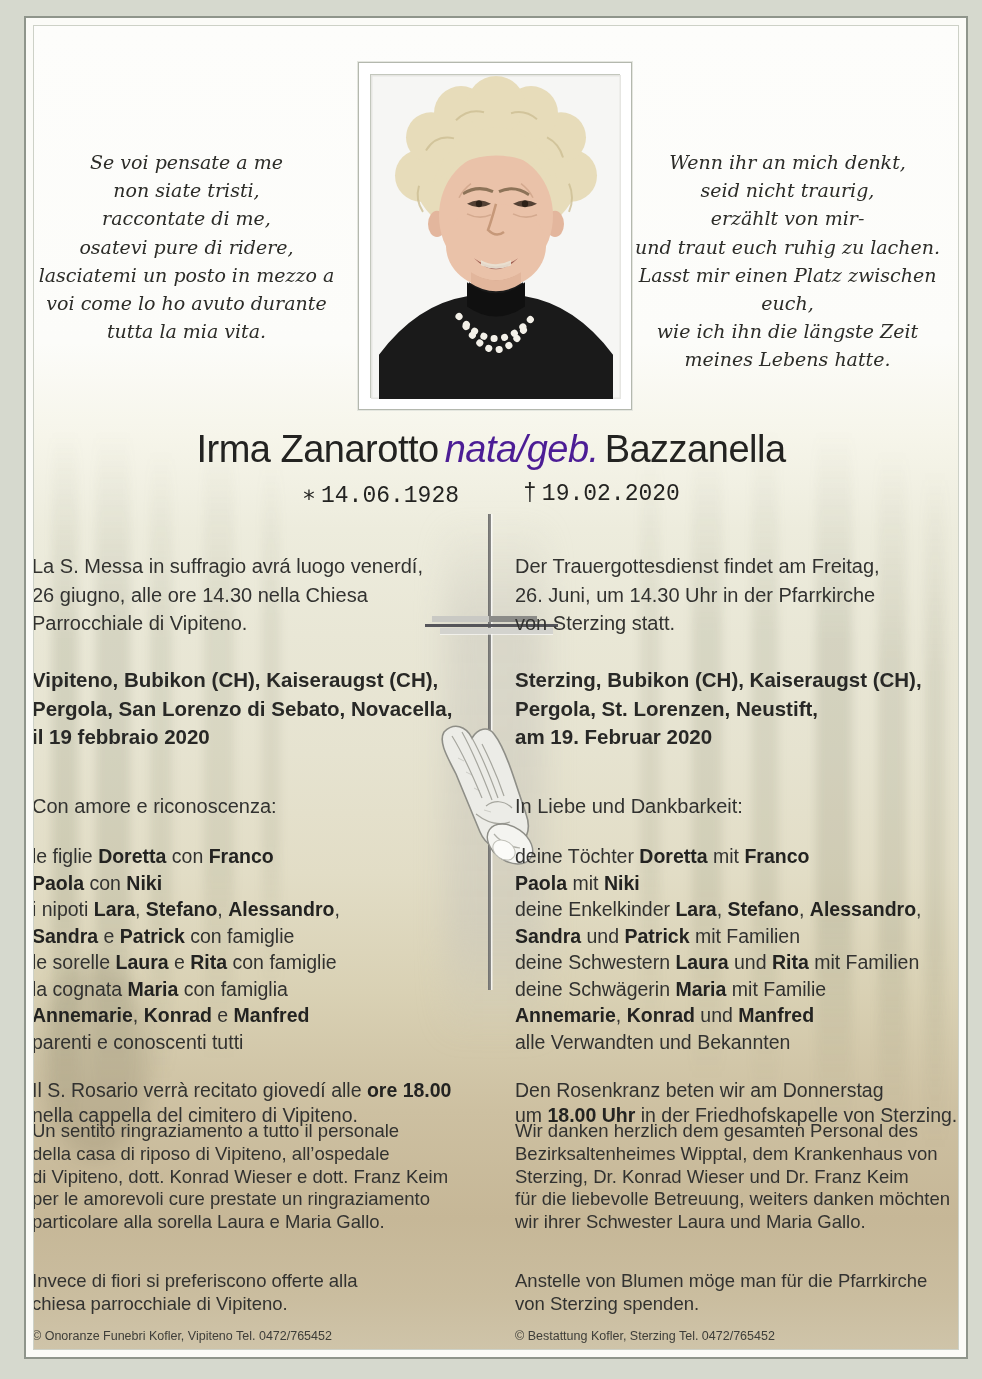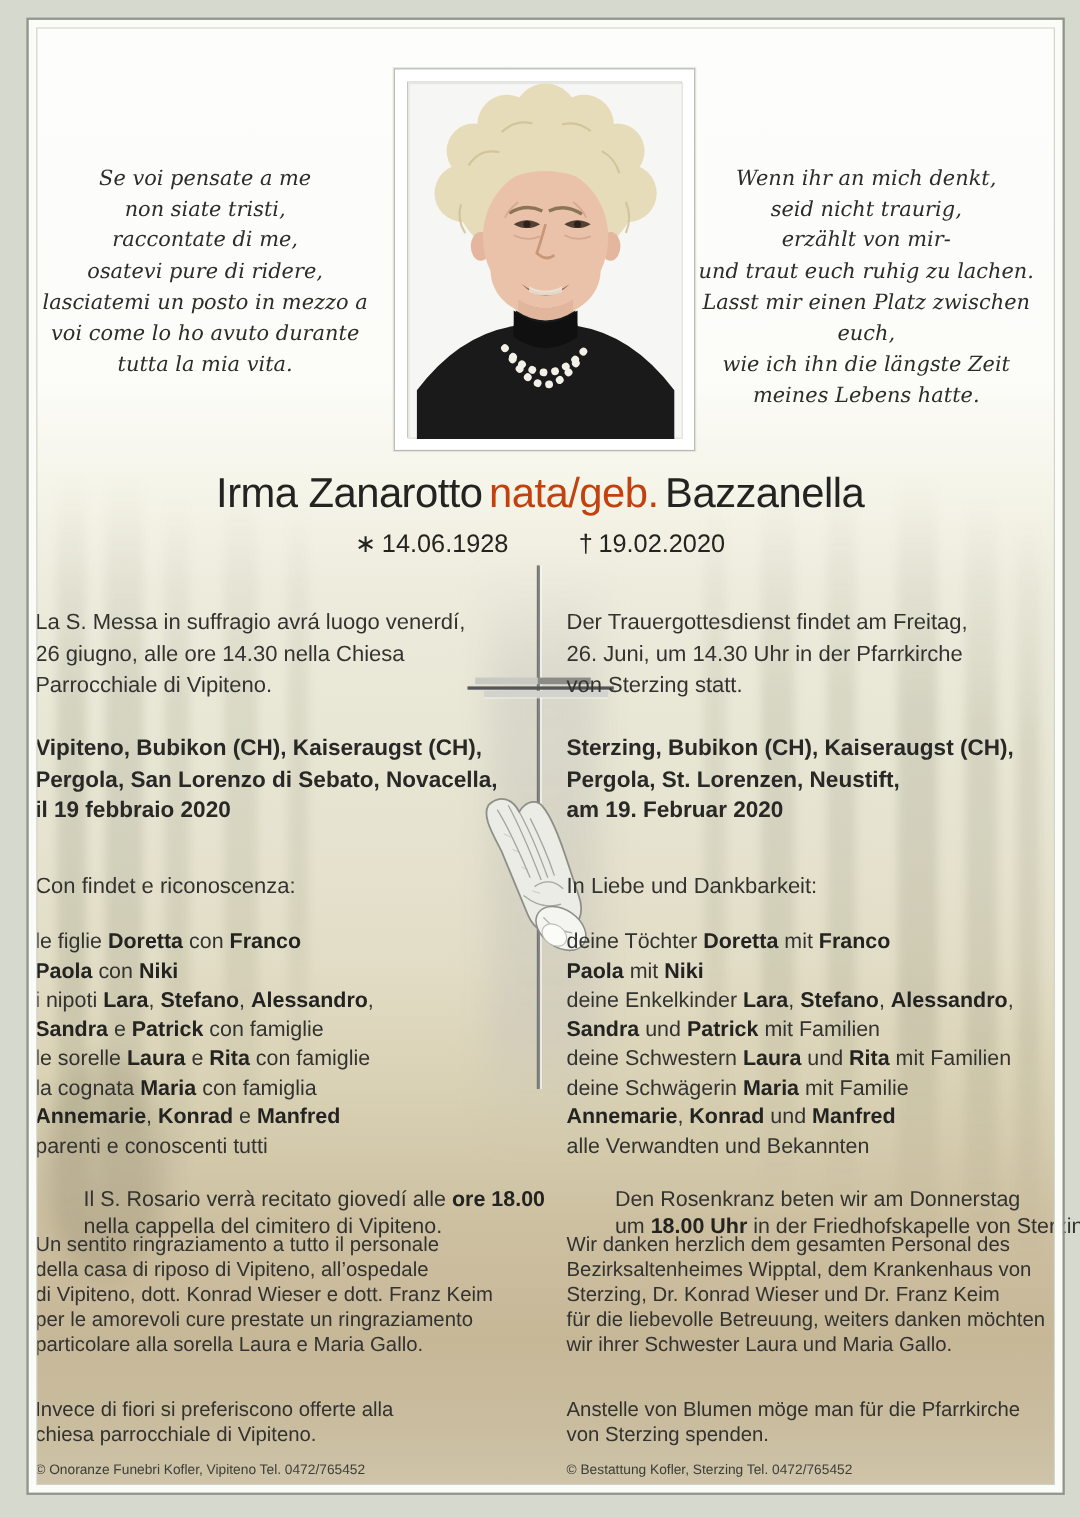--- a/index.html
+++ b/index.html
@@ -28,42 +28,42 @@
   .photo-frame svg{position:absolute;left:12px;top:12px;width:250px;height:324px;}
   
   .poem{position:absolute;top:148px;width:325px;text-align:center;
     font-family:"DejaVu Serif",serif;font-style:italic;font-size:19px;line-height:28.2px;
     color:#2c2c28;z-index:4;}
   .poem-it{left:24px;} .poem-de{left:625px;}
   
   .name-row{position:absolute;left:0;top:428px;width:100%;text-align:center;
     font-size:38px;color:#1c1c1a;z-index:4;letter-spacing:-0.5px;}
   .name-row b{font-weight:400;}
-  .name-row .mid{font-weight:400;color:#c2410c;margin:0 6px;}
+  .name-row .mid{font-weight:400;color:#4c1d95;margin:0 6px;font-style:italic;}
   .dates-row{position:absolute;left:0;top:481px;width:100%;display:flex;justify-content:center;
-    gap:64px;font-size:23px;color:#232321;z-index:4;}
+    gap:64px;font-size:23px;color:#232321;z-index:4;font-family:Liberation Mono, monospace;}
   .dates-row .sym{margin-right:5px;}
   
   .cross-v{position:absolute;left:488px;top:514px;width:3px;height:476px;
     background:linear-gradient(90deg,#6f6f6d,#8e8e8c);box-shadow:1.5px 0 0 rgba(255,255,255,.75);z-index:2;}
   .cross-bar-ul{position:absolute;left:432px;top:616px;width:57px;height:6px;background:#c9c9c4;z-index:2;}
   .cross-bar-ur{position:absolute;left:489px;top:616px;width:48px;height:6px;background:#8b8b88;z-index:2;}
   .cross-thin{position:absolute;left:425px;top:624px;width:133px;height:2.5px;background:#55555a;z-index:2;}
   .cross-bar-low{position:absolute;left:440px;top:628px;width:113px;height:6px;background:#d3d3ce;
     box-shadow:0 1px 0 rgba(255,255,255,.6);z-index:2;}
   .hands{position:absolute;left:428px;top:718px;width:116px;height:156px;z-index:3;}
   
   .block{position:absolute;z-index:4;}
   .col-it{left:32px;width:430px;}
   .col-de{left:515px;width:450px;}
   .mass{top:552px;font-size:20px;line-height:28.5px;}
   .places{top:666px;font-size:20.5px;line-height:28.5px;font-weight:700;color:#282826;}
   .love{top:795px;font-size:20px;}
   .family{top:843px;font-size:19.5px;line-height:26.5px;}
-  .rosary{top:1078px;font-size:19.5px;line-height:25px;margin-left:44px;}
+  .rosary{top:1078px;font-size:19.5px;line-height:25px;}
   .thanks{top:1120px;font-size:18.5px;line-height:22.8px;}
   .flowers{top:1270px;font-size:18.5px;line-height:22.8px;}
   .footer{top:1329px;font-size:12.5px;color:#3d3d38;}
   b{font-weight:700;color:#232321;}
 </style>
 </head>
 <body>
 
 <div class="card">
 
@@ -200,21 +200,21 @@
   <div class="block col-it mass">
       <div>La S. Messa in suffragio avrá luogo venerdí,</div>
       <div>26 giugno, alle ore 14.30 nella Chiesa</div>
       <div>Parrocchiale di Vipiteno.</div>
     </div>
   <div class="block col-it places">
       <div>Vipiteno, Bubikon (CH), Kaiseraugst (CH),</div>
       <div>Pergola, San Lorenzo di Sebato, Novacella,</div>
       <div>il 19 febbraio 2020</div>
     </div>
-  <div class="block col-it love">Con findet e riconoscenza:</div>
+  <div class="block col-it love">Con amore e riconoscenza:</div>
   <div class="block col-it family">
       <div><span>le figlie </span><b>Doretta</b><span> con </span><b>Franco</b></div>
       <div><b>Paola</b><span> con </span><b>Niki</b></div>
       <div><span>i nipoti </span><b>Lara</b><span>, </span><b>Stefano</b><span>, </span><b>Alessandro</b><span>,</span></div>
       <div><b>Sandra</b><span> e </span><b>Patrick</b><span> con famiglie</span></div>
       <div><span>le sorelle </span><b>Laura</b><span> e </span><b>Rita</b><span> con famiglie</span></div>
       <div><span>la cognata </span><b>Maria</b><span> con famiglia</span></div>
       <div><b>Annemarie</b><span>, </span><b>Konrad</b><span> e </span><b>Manfred</b></div>
       <div><span>parenti e conoscenti tutti</span></div>
     </div>

